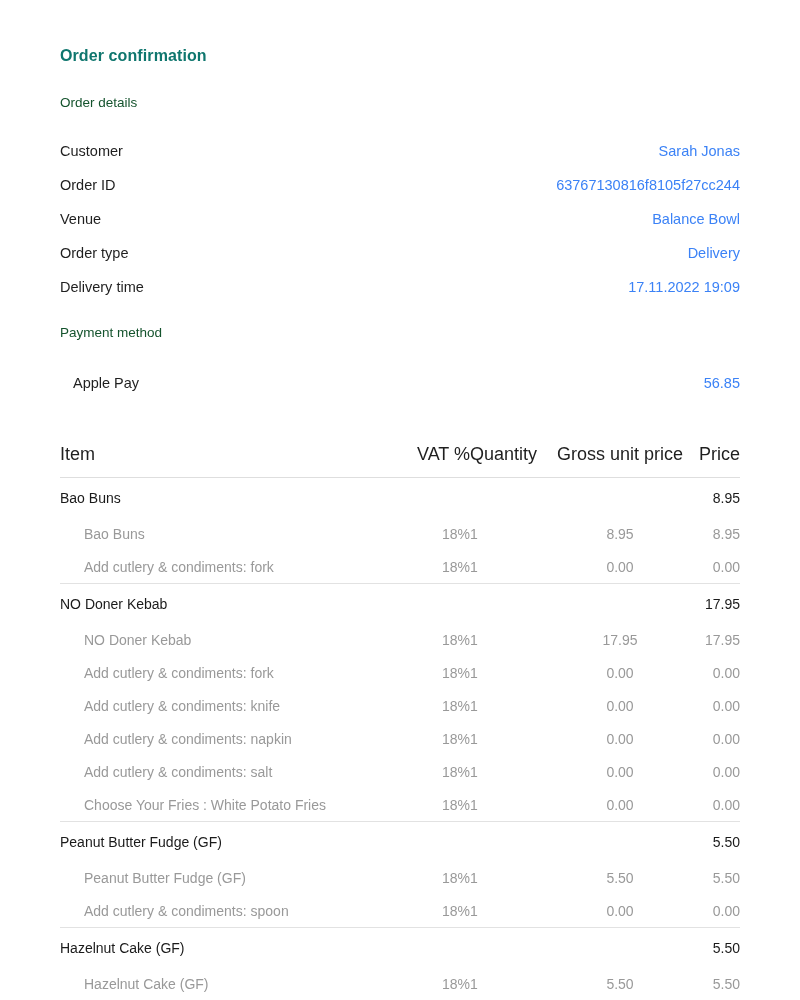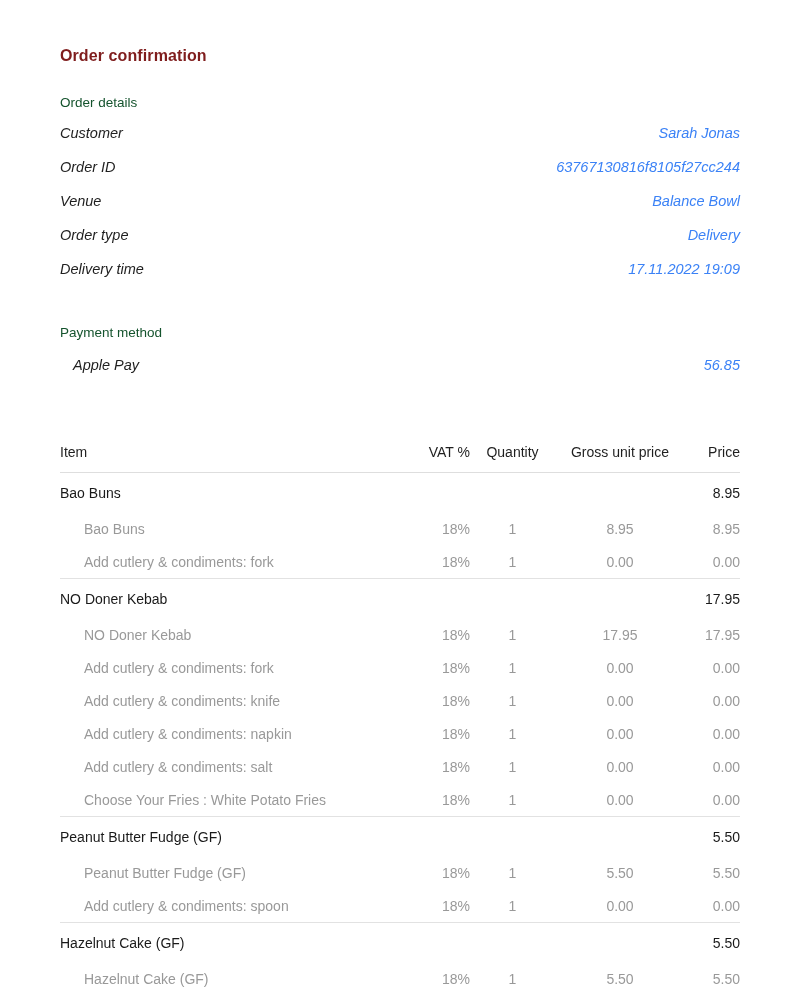--- a/index.html
+++ b/index.html
@@ -18,43 +18,42 @@
   .page {
     padding: 0 60px;
     box-sizing: border-box;
     width: 800px;
   }
 
   
   .doc-title {
     font-size: 16px;
     font-weight: bold;
-    color: #7f1d1d;
+    color: #0f766e;
     letter-spacing: 0.1px;
     margin: 0;
     padding-top: 47px;
   }
   .section-title {
     font-size: 13.5px;
     font-weight: normal;
     color: #14532d;
     margin: 0;
     padding-top: 30px;
   }
 
   
   .detail-list {
     margin-top: 15px;
   }
   .detail-row {
     display: flex;
     justify-content: space-between;
-    align-items: flex-start;
+    align-items: flex-end;
     height: 34px;
-    font-style: italic;
   }
   .detail-label {
     font-size: 14.5px;
     color: #1f1f1f;
     white-space: nowrap;
   }
   .detail-value {
     font-size: 14.5px;
     color: #3b82f6;
     text-align: right;
@@ -67,34 +66,34 @@
   }
 
   
   .items-table {
     margin-top: 53px;
     width: 680px;
     border-collapse: collapse;
     table-layout: fixed;
   }
   .items-table th {
-    font-size: 14px;
+    font-size: 18px;
     font-weight: normal;
     color: #1f1f1f;
     padding: 0 0 13px 0;
     vertical-align: bottom;
   }
   .items-table td {
     font-size: 14px;
     padding: 0;
     vertical-align: middle;
   }
   .col-item   { width: 330px; text-align: left; }
   .col-vat    { width: 80px;  text-align: right; }
-  .col-qty    { width: 85px;  text-align: center; }
+  .col-qty    { width: 85px;  text-align: left; }
   .col-gross  { width: 130px; text-align: center; }
   .col-price  { width: 55px;  text-align: right; }
 
   .header-row th {
     border-bottom: 1px solid #dedede;
     padding-bottom: 12px;
   }
 
   tr.group-row > td {
     padding-top: 12px;

